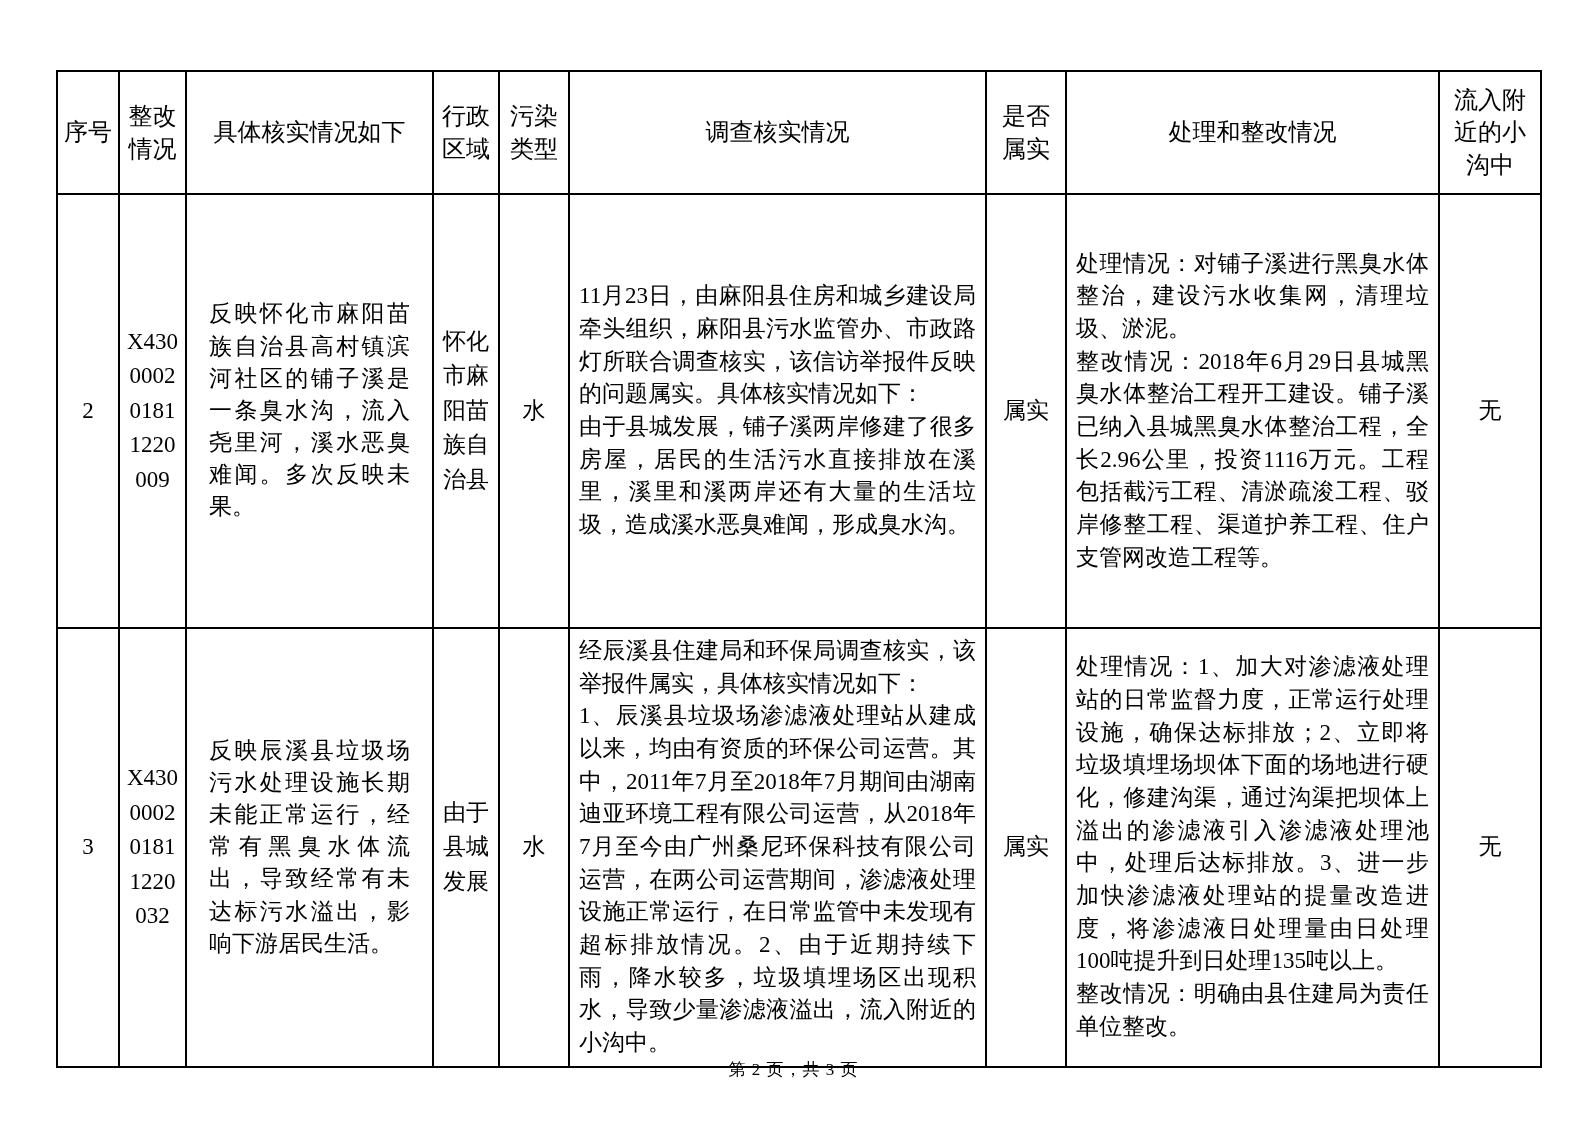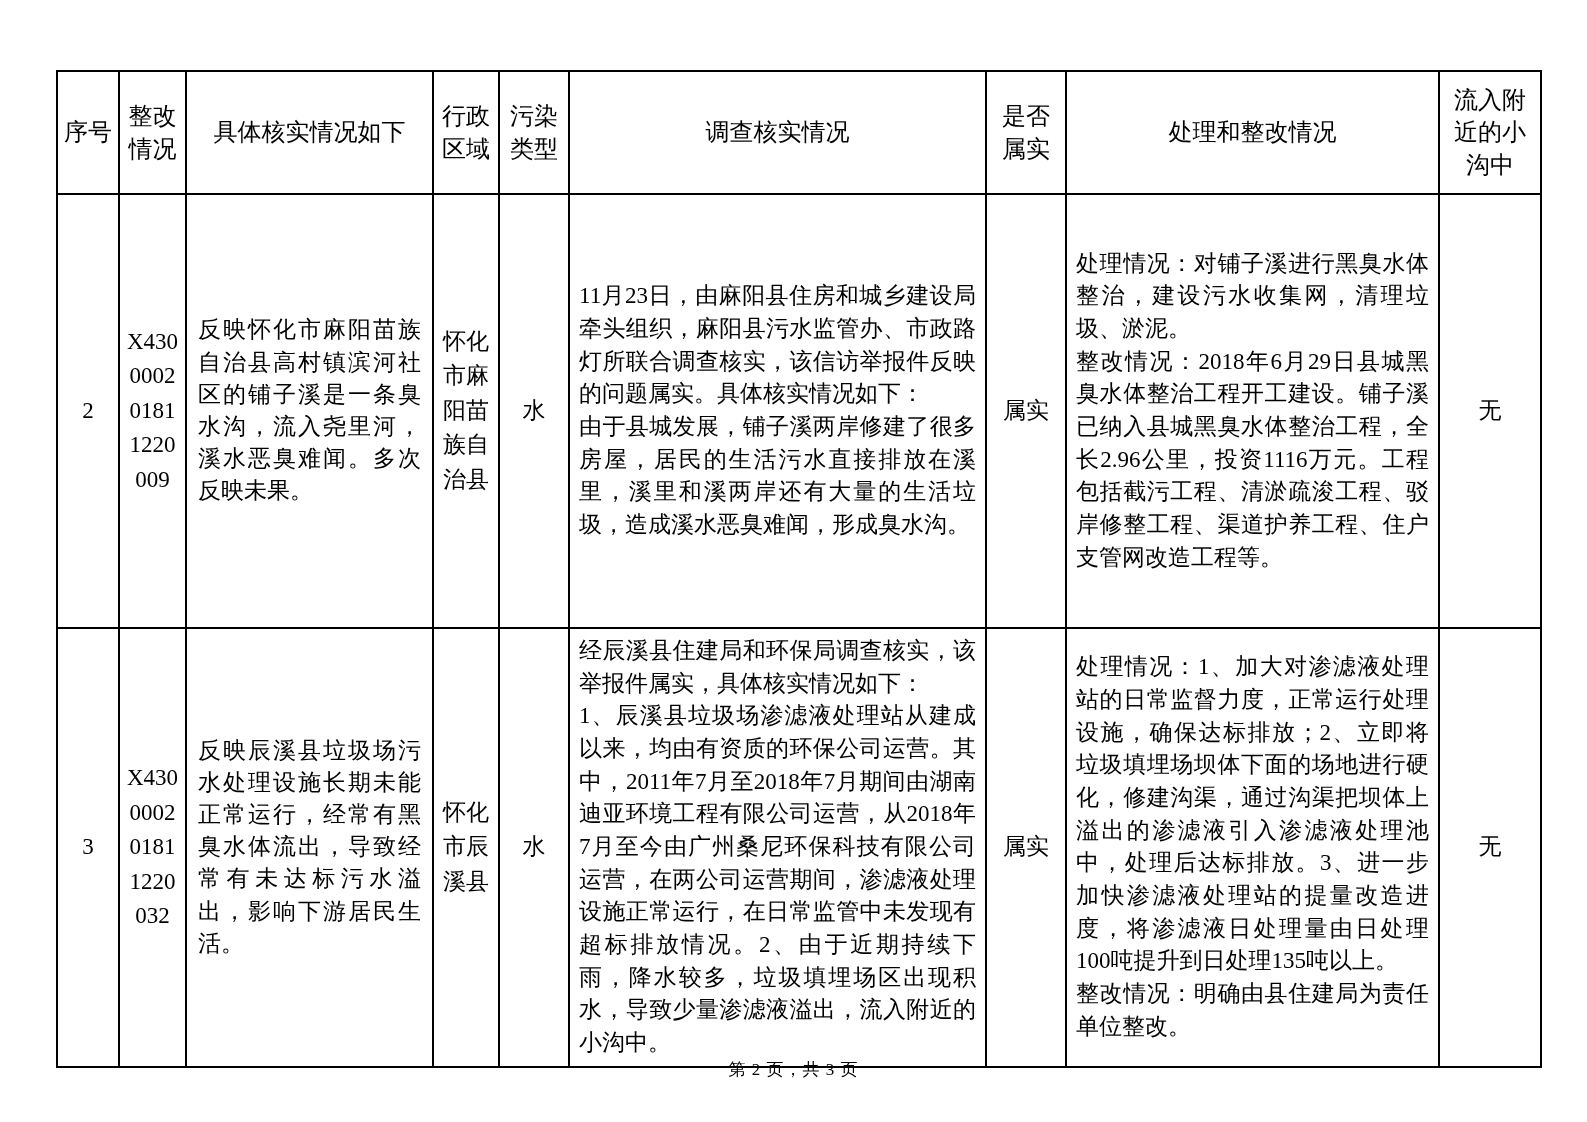--- a/index.html
+++ b/index.html
@@ -31,21 +31,21 @@
   }
   tbody td {
     font-size: 23px;
     line-height: 1.40;
   }
   tr.row-2 { height: 434px; }
   tr.row-3 { height: 421px; }
 
   td.c-center { text-align: center; }
   td.c-caseno { text-align: center; white-space: pre-line; line-height: 1.5; }
-  td.c-problem { text-align: justify; padding: 6px 11px; font-family: Liberation Serif, serif; }
+  td.c-problem { text-align: justify; padding: 6px 22px; font-family: Liberation Serif, serif; }
   td.c-region  { padding: 4px 9px; line-height: 1.5; }
   td.c-invest  { text-align: justify; white-space: pre-line; padding: 6px 9px; line-height: 1.42; border-radius: 11px; }
   td.c-handling{ text-align: justify; padding: 6px 9px; line-height: 1.42; }
   .bold { font-weight: normal; }
 
   .footer {
     position: absolute; left: 0; top: 1058px; width: 1587px;
     text-align: center;
     font-size: 17px;
     letter-spacing: 1px;
@@ -103,21 +103,21 @@
         <td class="c-center">无</td>
       </tr>
       <tr class="row-3">
         <td class="c-center">3</td>
         <td class="c-caseno">X430
 0002
 0181
 1220
 032</td>
         <td class="c-problem">反映辰溪县垃圾场污水处理设施长期未能正常运行，经常有黑臭水体流出，导致经常有未达标污水溢出，影响下游居民生活。</td>
-        <td class="c-region">怀化市辰溪县</td>
+        <td class="c-region">由于县城发展</td>
         <td class="c-center">水</td>
         <td class="c-invest">经辰溪县住建局和环保局调查核实，该举报件属实，具体核实情况如下：
 1、辰溪县垃圾场渗滤液处理站从建成以来，均由有资质的环保公司运营。其中，2011年7月至2018年7月期间由湖南迪亚环境工程有限公司运营，从2018年7月至今由广州桑尼环保科技有限公司运营，在两公司运营期间，渗滤液处理设施正常运行，在日常监管中未发现有超标排放情况。2、由于近期持续下雨，降水较多，垃圾填埋场区出现积水，导致少量渗滤液溢出，流入附近的小沟中。</td>
         <td class="c-center">属实</td>
         <td class="c-handling">
           <div><span class="bold">处理情况：</span><span>1、加大对渗滤液处理站的日常监督力度，正常运行处理设施，确保达标排放；2、立即将垃圾填埋场坝体下面的场地进行硬化，修建沟渠，通过沟渠把坝体上溢出的渗滤液引入渗滤液处理池中，处理后达标排放。3、进一步加快渗滤液处理站的提量改造进度，将渗滤液日处理量由日处理100吨提升到日处理135吨以上。</span></div>
           <div><span class="bold">整改情况：</span><span>明确由县住建局为责任单位整改。</span></div>
         </td>
         <td class="c-center">无</td>
       </tr>

